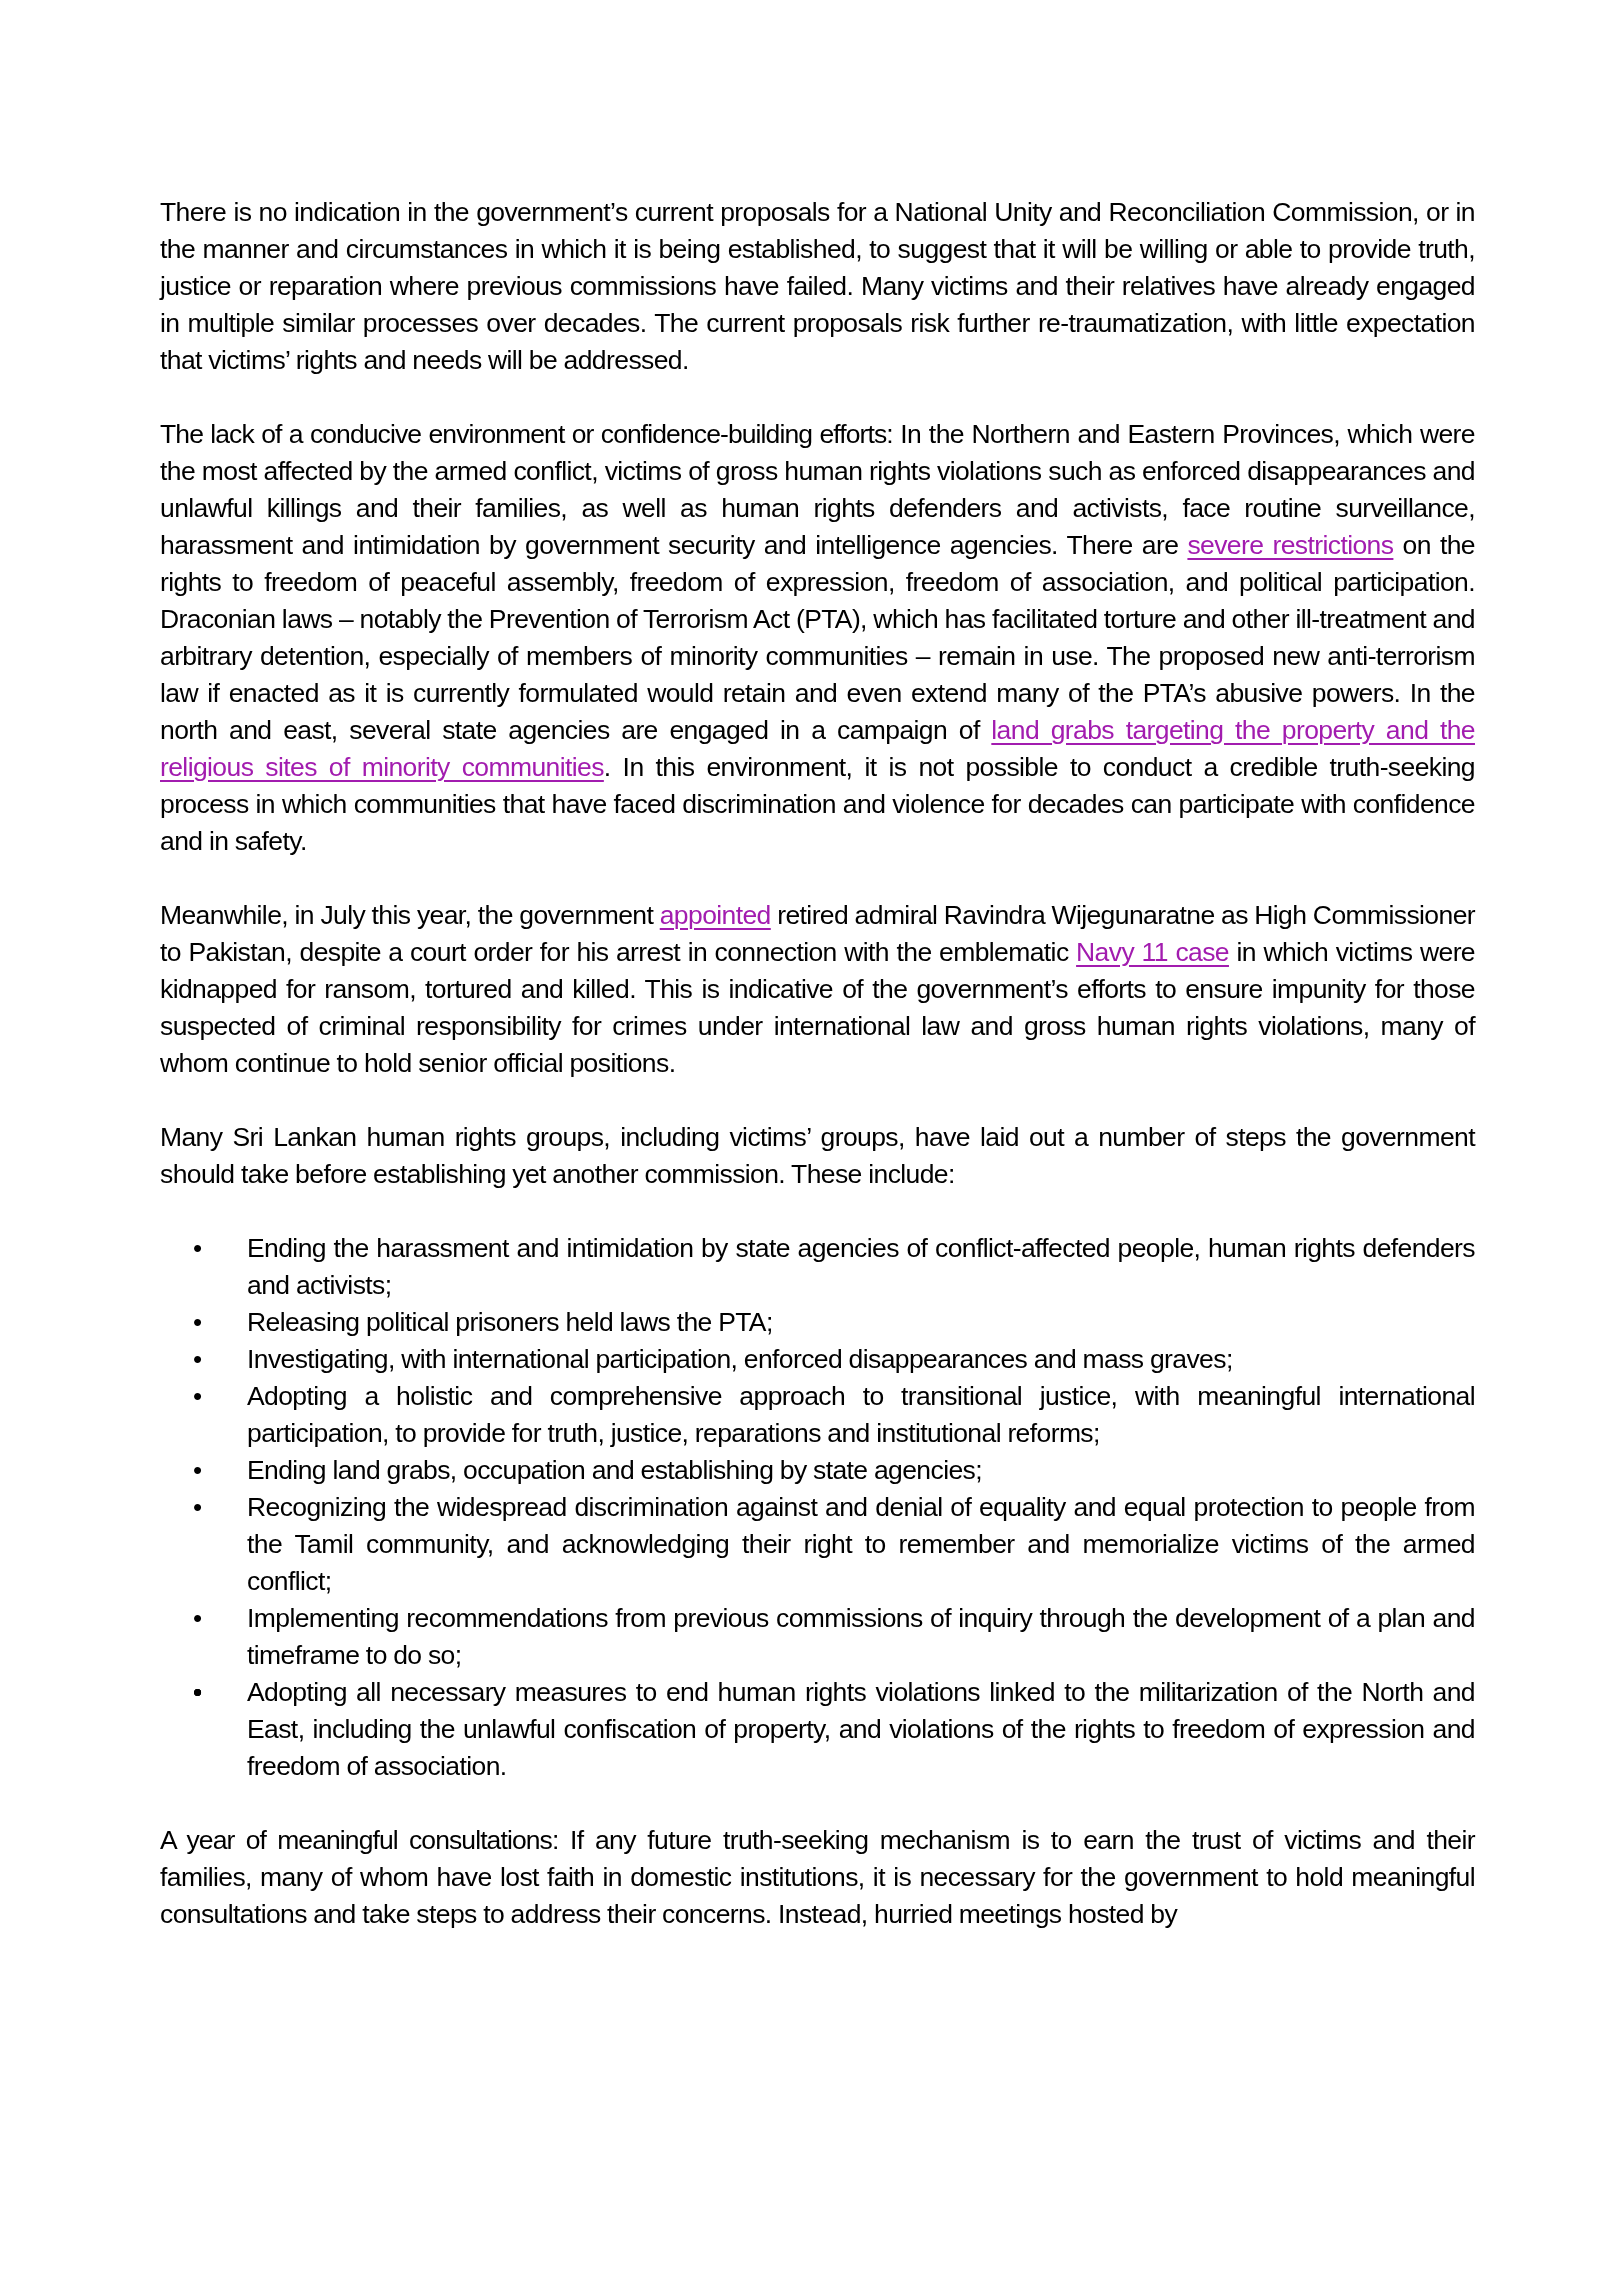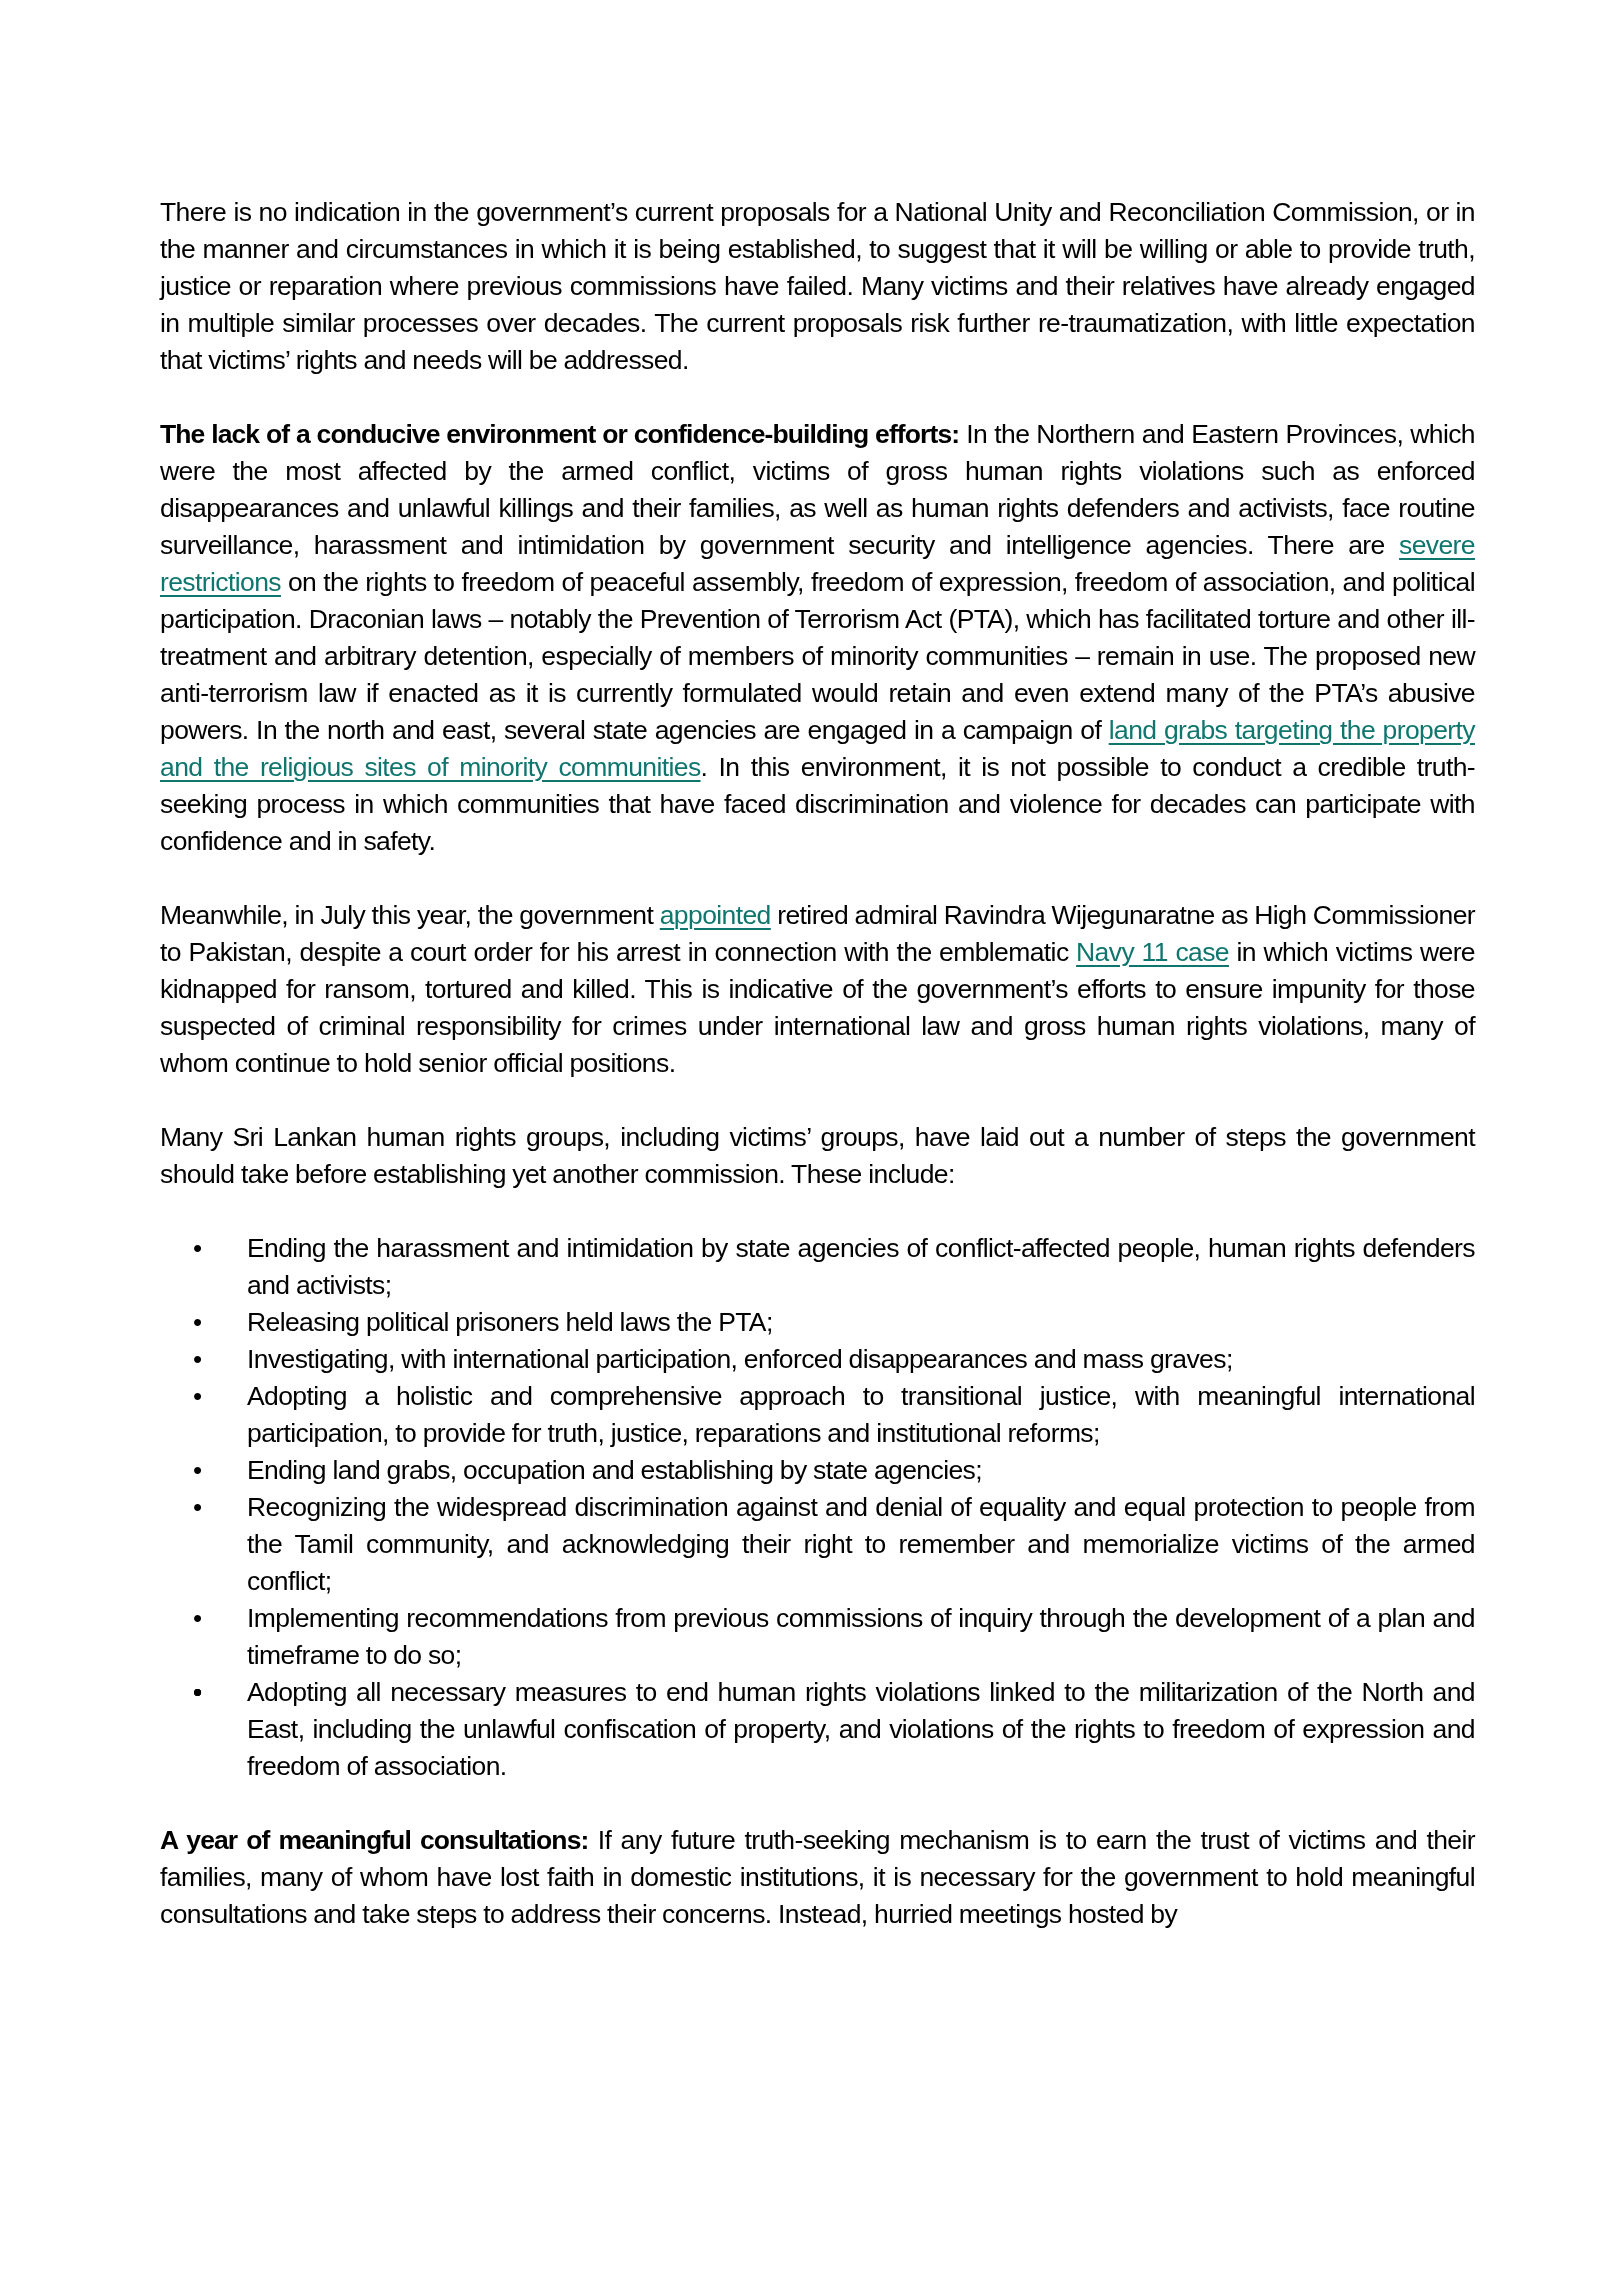--- a/index.html
+++ b/index.html
@@ -22,23 +22,23 @@
       font-size: 26.5px;
       line-height: 37px;
       color: #000000;
       letter-spacing: -0.6px;
       word-spacing: -0.3px;
     }
     p {
       margin: 0 0 37px 12px;
       text-align: justify;
     }
-    .bold { font-weight: bold; letter-spacing: -0.9px; }
+    .bold { font-weight: normal; letter-spacing: -0.9px; }
     a.link {
-      color: #0f766e;
+      color: #a21caf;
       text-decoration: underline;
       text-decoration-thickness: 2px;
       text-underline-offset: 3.9px;
     }
     ul.steps {
       list-style: none;
       margin: 0 0 37px 0;
       padding: 0;
     }
     ul.steps li {

